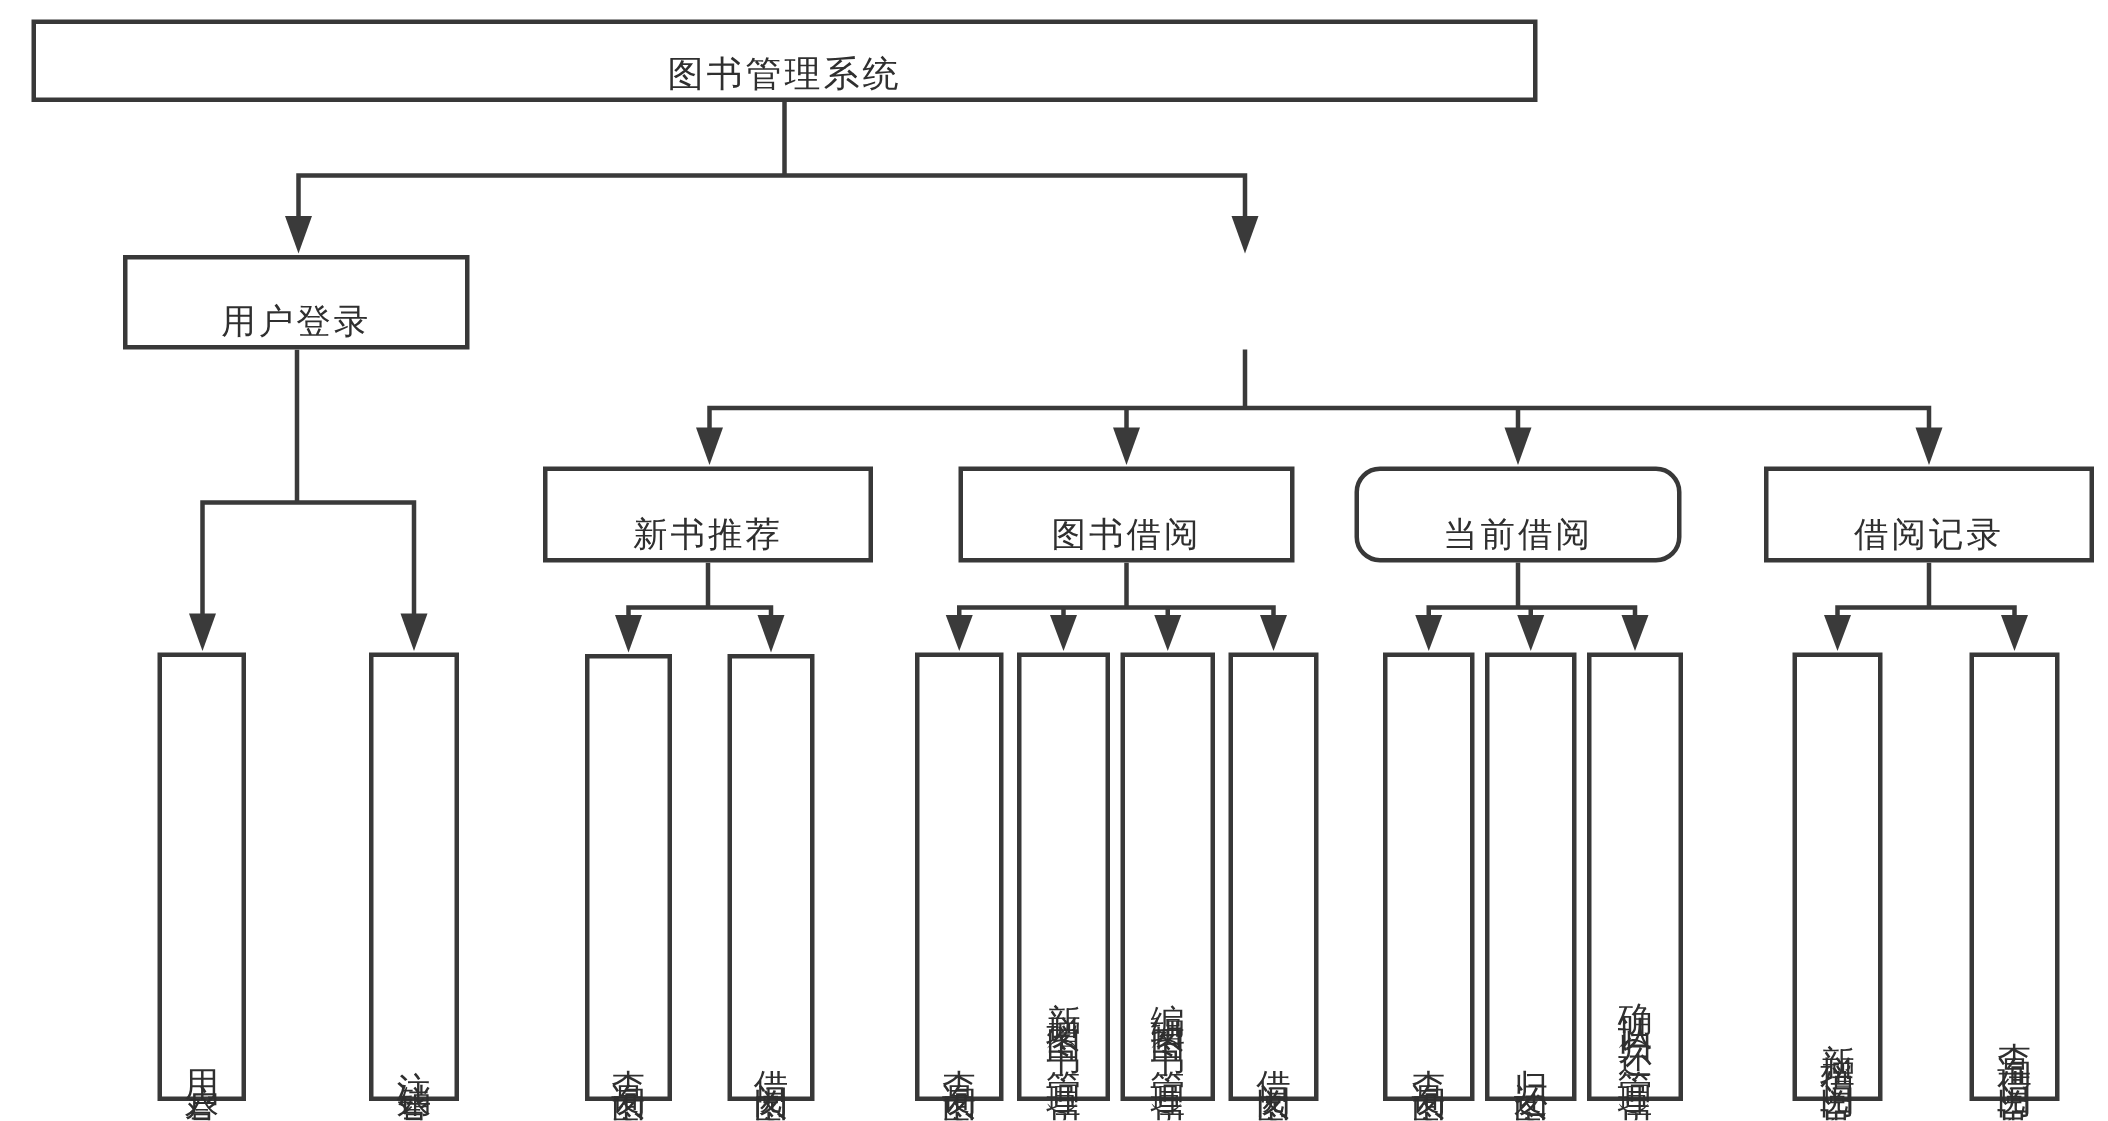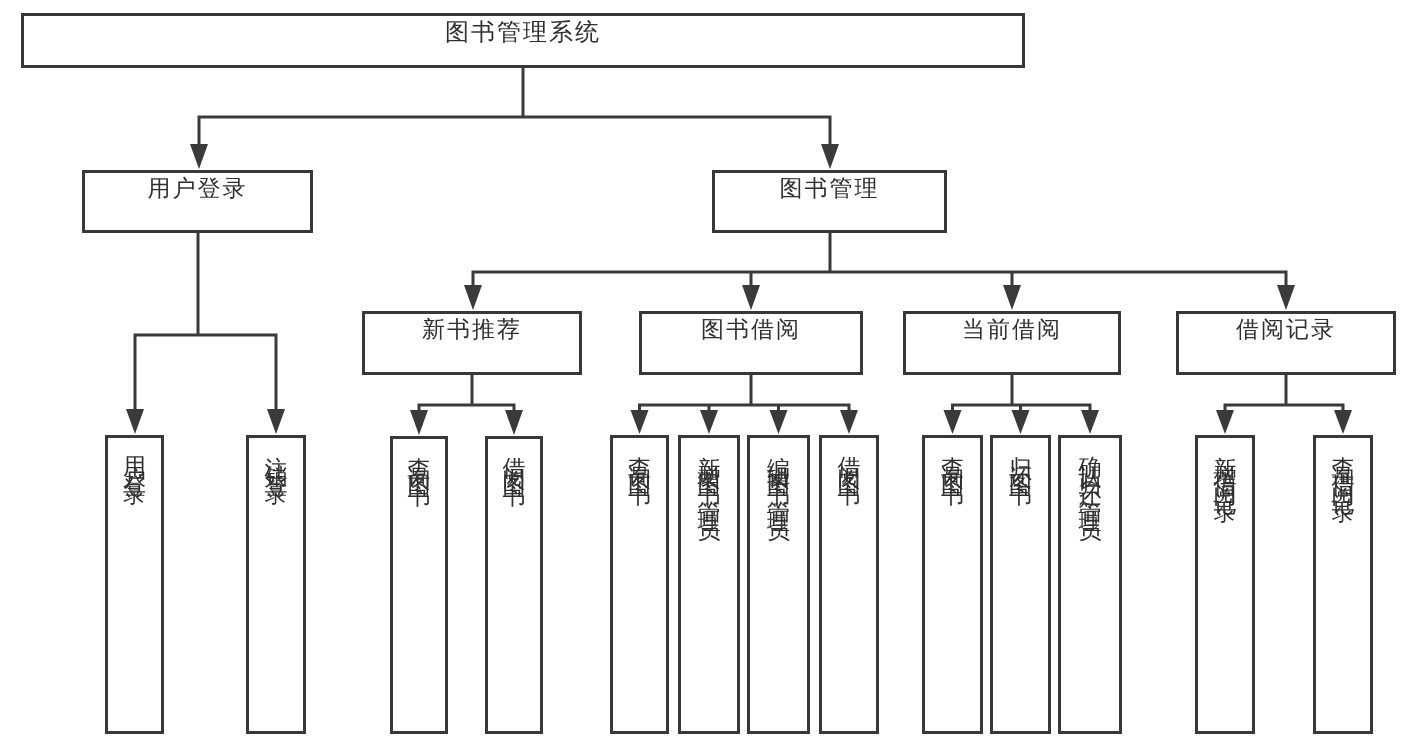--- a/index.html
+++ b/index.html
@@ -10,21 +10,21 @@
     font-family:"Liberation Sans","DejaVu Sans",sans-serif;
     overflow:hidden;
   }
   #wires{position:absolute;left:0;top:0;width:1405px;height:747px;}
   .box{
     position:absolute;
     box-sizing:border-box;
     background:#ffffff;
     border:3px solid #383838;
     display:flex;
-    align-items:flex-start;
+    align-items:flex-end;
     justify-content:center;
     color:#2f2f2f;
     z-index:2;
   }
   .h-label{
     font-size:23px;
     letter-spacing:2px;
     white-space:nowrap;
   }
   .root-label{font-size:24px;letter-spacing:2px;}
@@ -99,31 +99,28 @@
     </g>
   </svg>
 
   <div class="box" style="left:21px;top:13px;width:1004px;height:55px;">
     <span class="root-label">图书管理系统</span>
   </div>
 
   <div class="box" style="left:82px;top:170px;width:231px;height:63px;">
     <span class="h-label">用户登录</span>
   </div>
-  <div class="box" style="left:712px;top:170px;width:235px;height:63px;">
-    <span class="h-label">图书管理</span>
-  </div>
 
   <div class="box" style="left:362px;top:311px;width:220px;height:64px;">
     <span class="h-label">新书推荐</span>
   </div>
   <div class="box" style="left:639px;top:311px;width:224px;height:64px;">
     <span class="h-label">图书借阅</span>
   </div>
-  <div class="box" style="left:903px;top:311px;width:218px;height:64px;">
+  <div class="box" style="left:903px;top:311px;width:218px;height:64px;border-radius:17px;">
     <span class="h-label">当前借阅</span>
   </div>
   <div class="box" style="left:1176px;top:311px;width:220px;height:64px;">
     <span class="h-label">借阅记录</span>
   </div>
 
   <div class="box" style="left:105px;top:435px;width:59px;height:299px;">
     <span class="v-label">用户登录</span>
   </div>
   <div class="box" style="left:246px;top:435px;width:60px;height:299px;">

